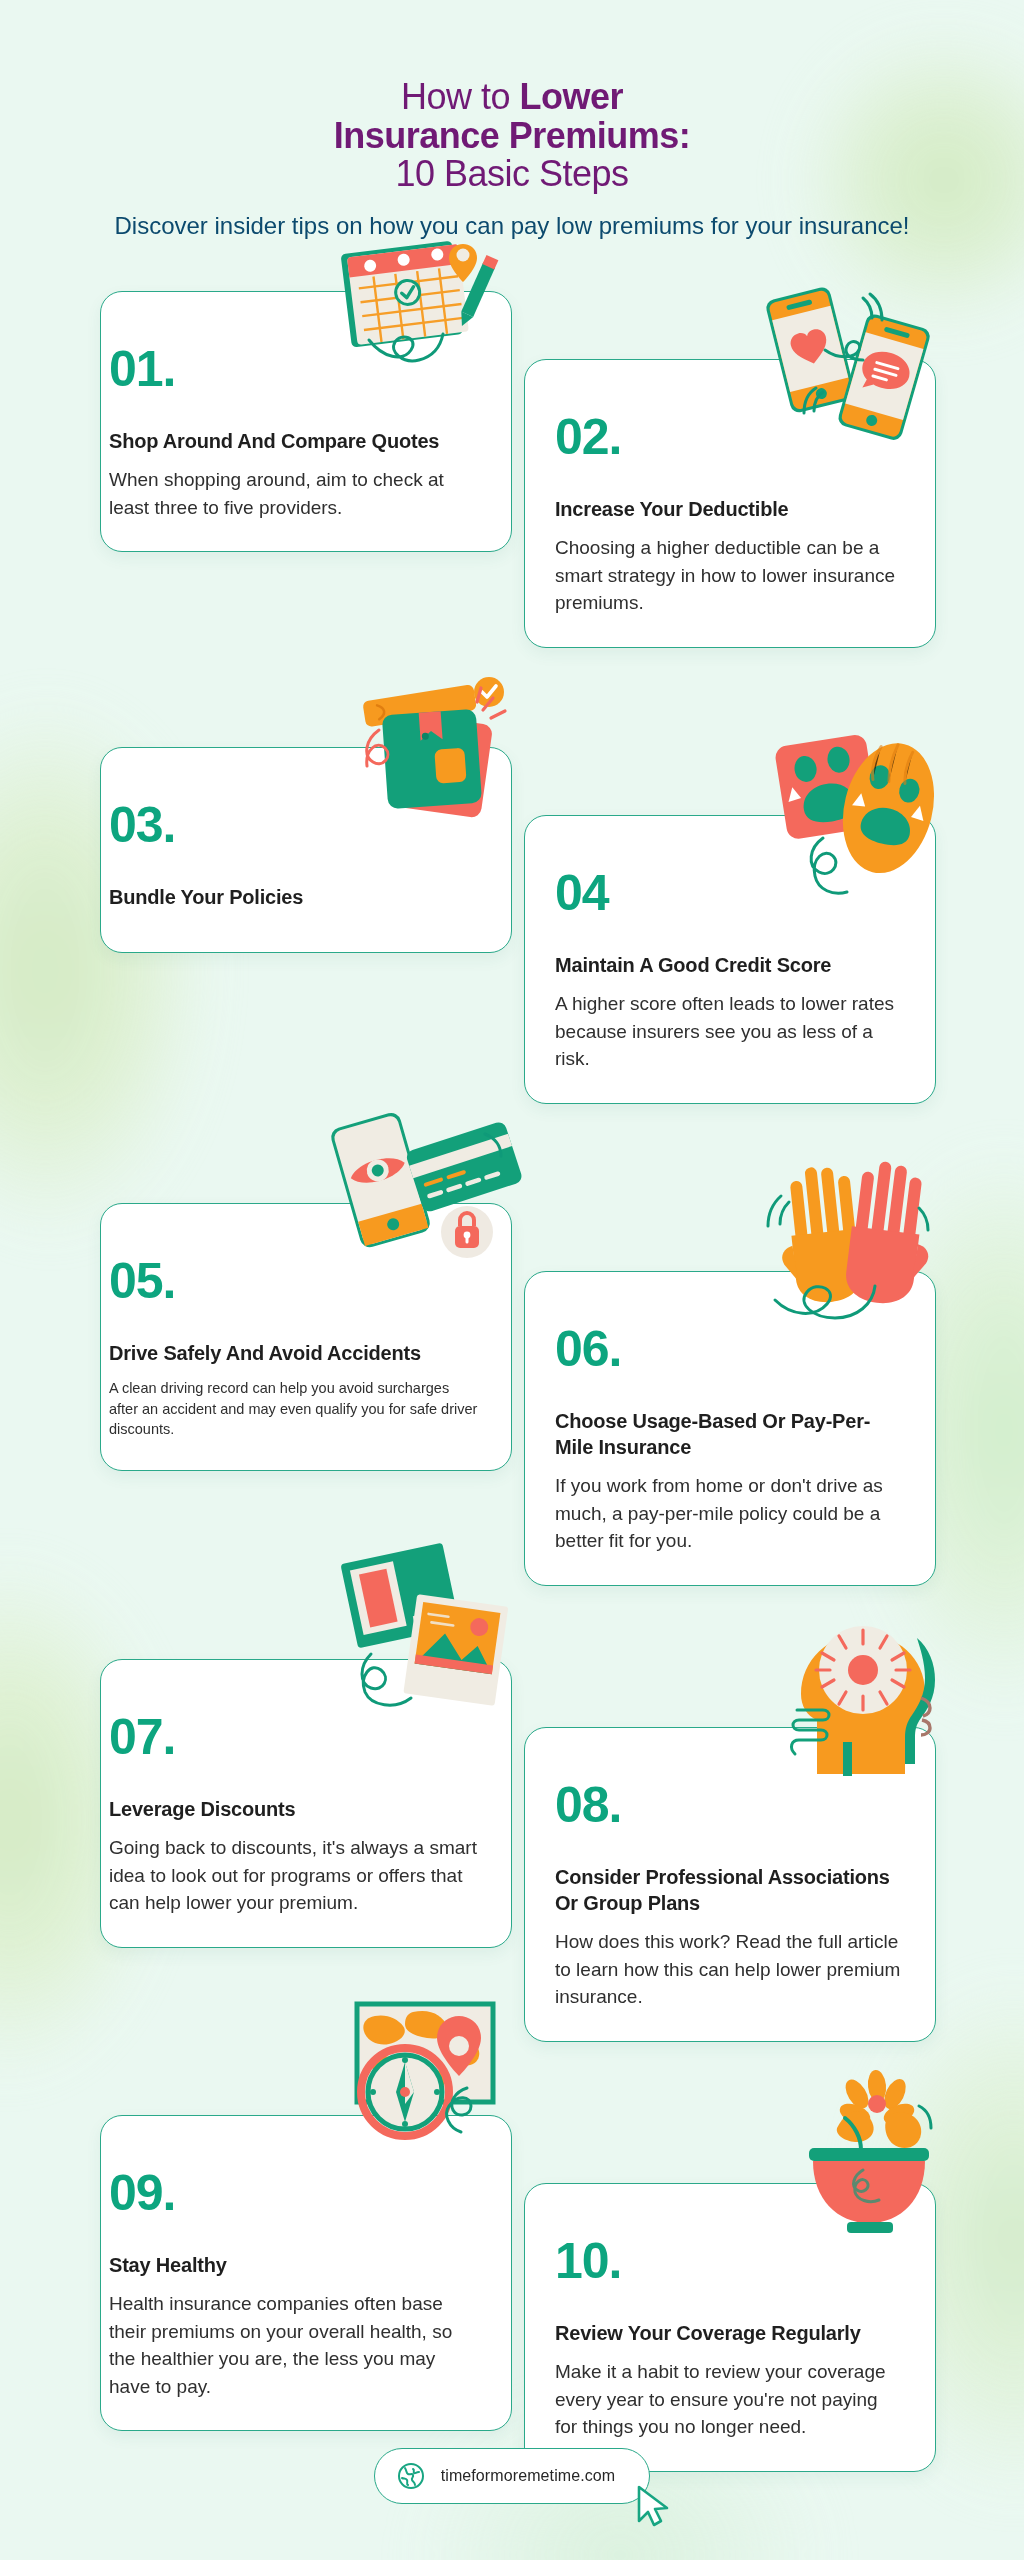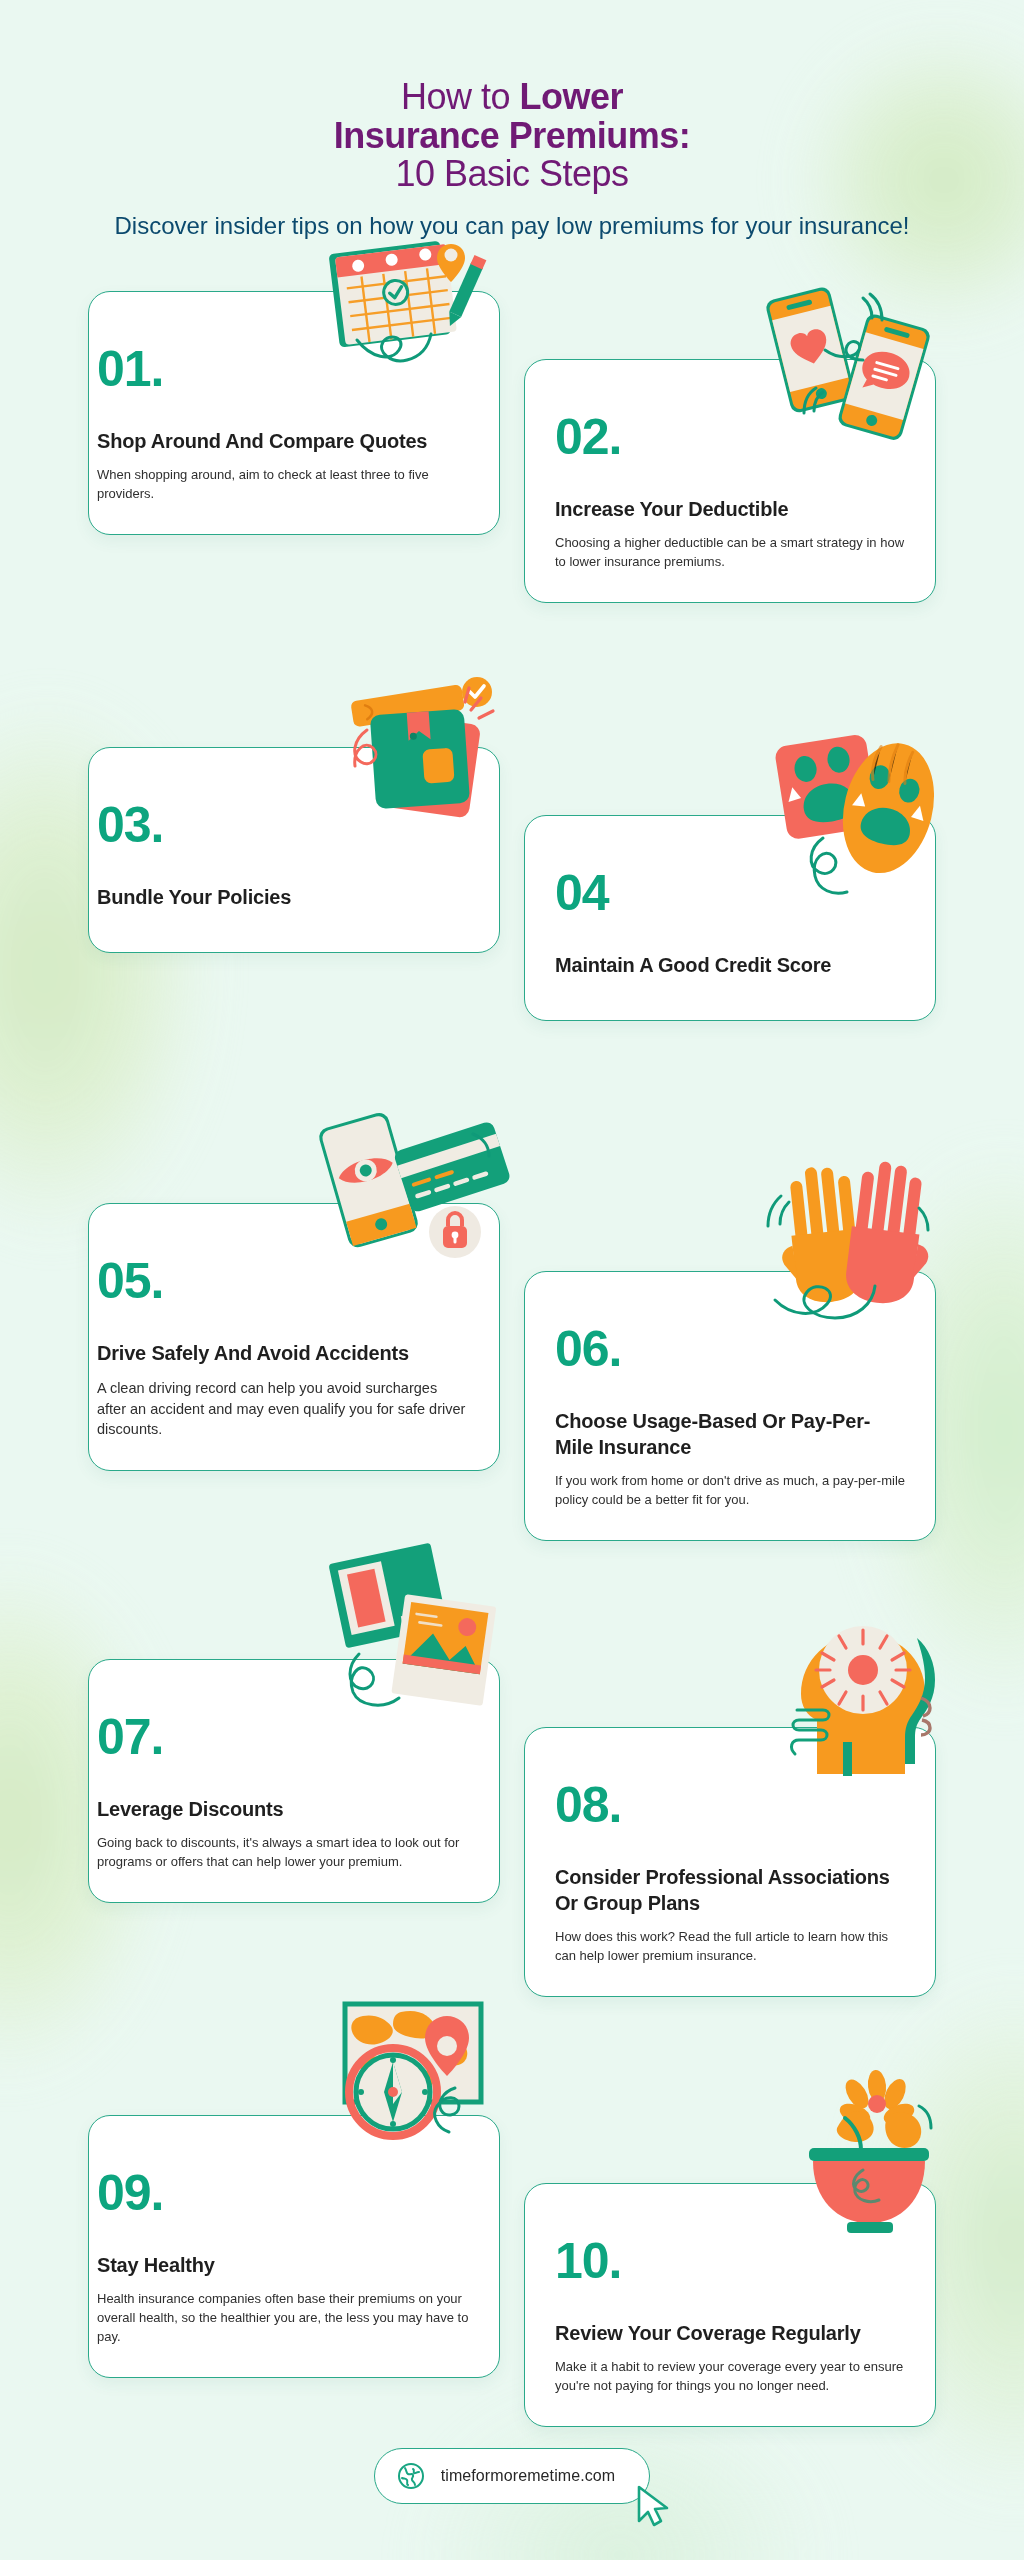--- a/index.html
+++ b/index.html
@@ -71,21 +71,21 @@
 
   .card {
     position: absolute;
     width: 412px;
     background: #ffffff;
     border: 1.6px solid #2aa98a;
     border-radius: 22px;
     padding: 52px 30px 30px;
     box-shadow: 0 6px 16px rgba(46,120,94,.07);
   }
-  .card.left  { left: 88px; padding-left: 8px; }
+  .card.left  { left: 100px; padding-left: 8px; }
   .card.right { left: 524px; }
 
   .num {
     color: #0da57f;
     font-size: 50px;
     font-weight: 800;
     line-height: 1;
     letter-spacing: -1px;
     margin-bottom: 34px;
   }
@@ -94,21 +94,21 @@
     color: #1f1f1f;
     font-size: 20px;
     font-weight: 800;
     line-height: 1.3;
     letter-spacing: -0.2px;
     margin-bottom: 12px;
   }
 
   .card-body {
     color: #2f2f2f;
-    font-size: 13px;
+    font-size: 19px;
     line-height: 1.45;
     font-weight: 400;
   }
   .card.compact .card-body { font-size: 14.5px; line-height: 1.42; }
 
   
   .illus {
     position: absolute;
     right: 4px;
     top: -64px;
@@ -285,20 +285,21 @@
           <path d="M176 46l-6 13 13 1z" fill="#fff"></path>
           <g stroke="#e07e10" stroke-width="3" stroke-linecap="round" opacity=".6">
             <path d="M124 -2c-4 12-4 24 0 34M140 -8c-3 14-3 26 0 38M156 -4c-3 12-3 22 0 32"></path>
           </g>
         </g>
         <path d="M82 86c-14 10-16 28-4 34s22-8 14-16-22 2-18 20c3 14 18 20 32 16" fill="none" stroke="#0f9a79" stroke-width="3" stroke-linecap="round"></path>
       </svg>
     </div>
     <div class="num">04</div>
     <div class="card-title">Maintain A Good Credit Score</div>
+    <div class="card-body">A higher score often leads to lower rates because insurers see you as less of a risk.</div>
   </div>
 
   <div class="card left compact" style="top:918px;">
     <div class="illus">
       <svg viewBox="0 0 190 150">
         <g transform="rotate(-16 66 56)">
           <rect x="32" y="-22" width="72" height="124" rx="10" fill="#13a07a"></rect>
           <rect x="35" y="-19" width="66" height="118" rx="8" fill="#f0ece3"></rect>
           <rect x="35" y="74" width="66" height="25" fill="#f79a1f"></rect>
           <circle cx="68" cy="86" r="6" fill="#13a07a"></circle>

